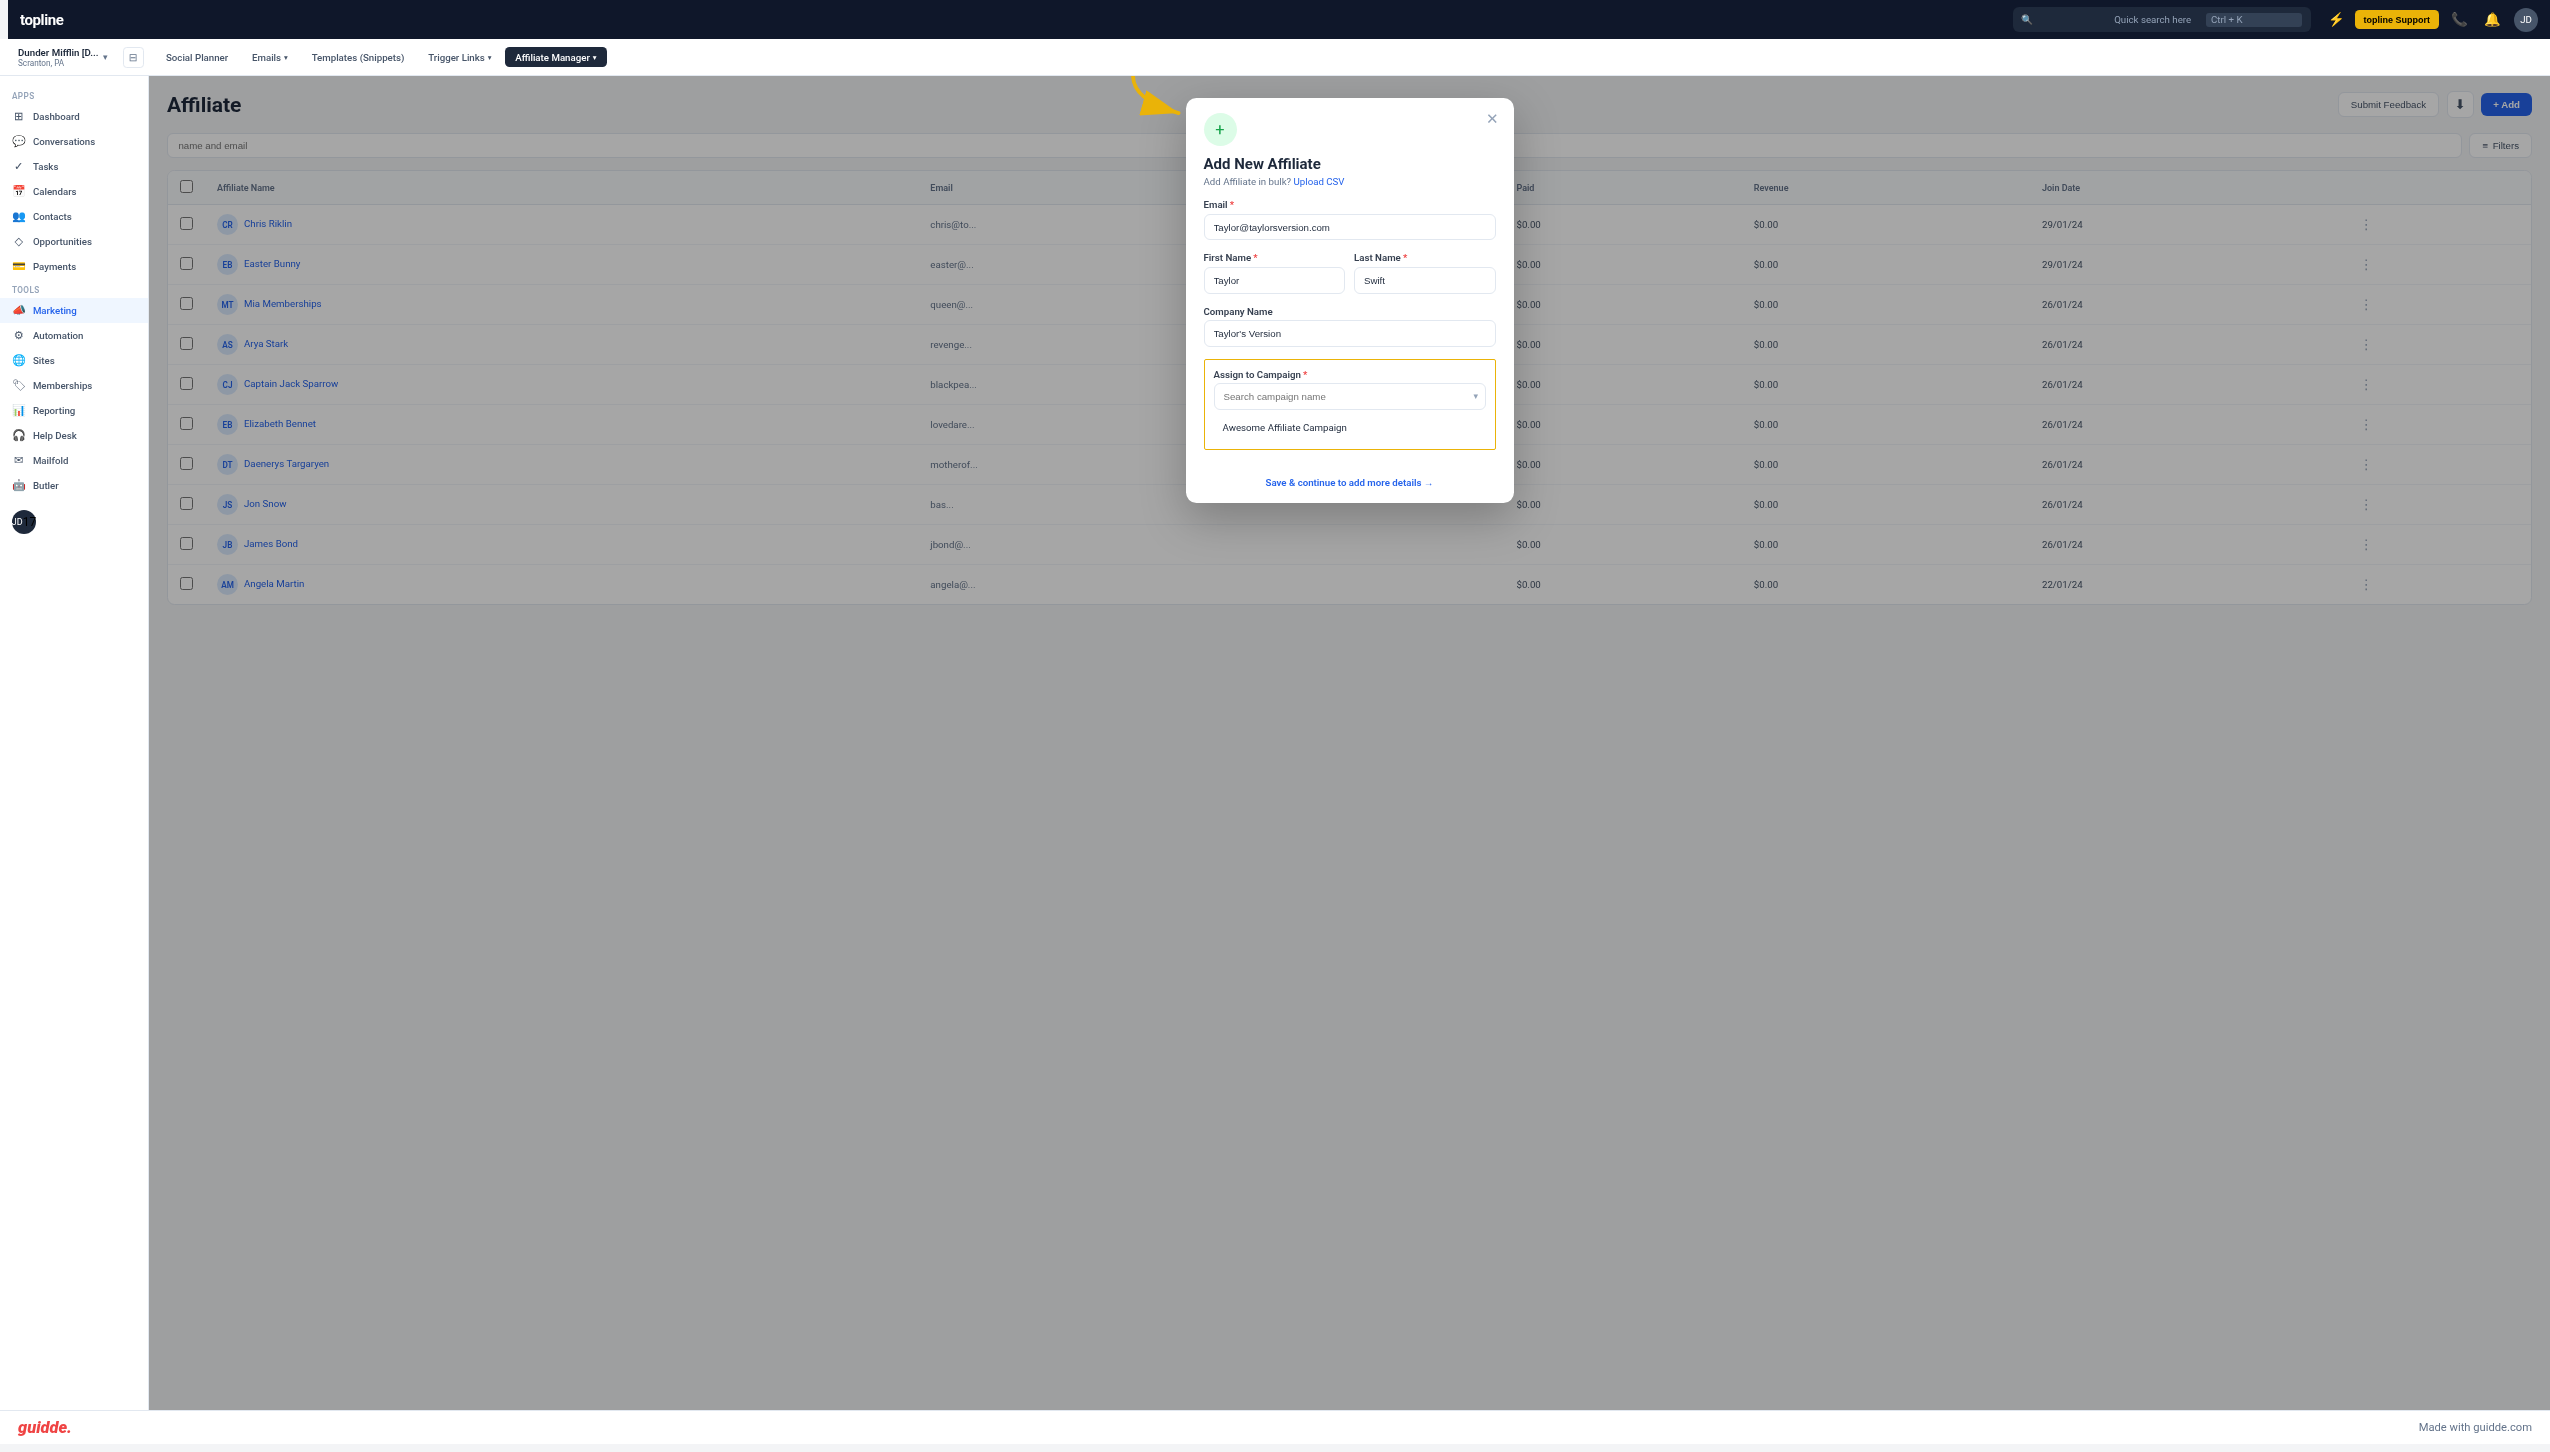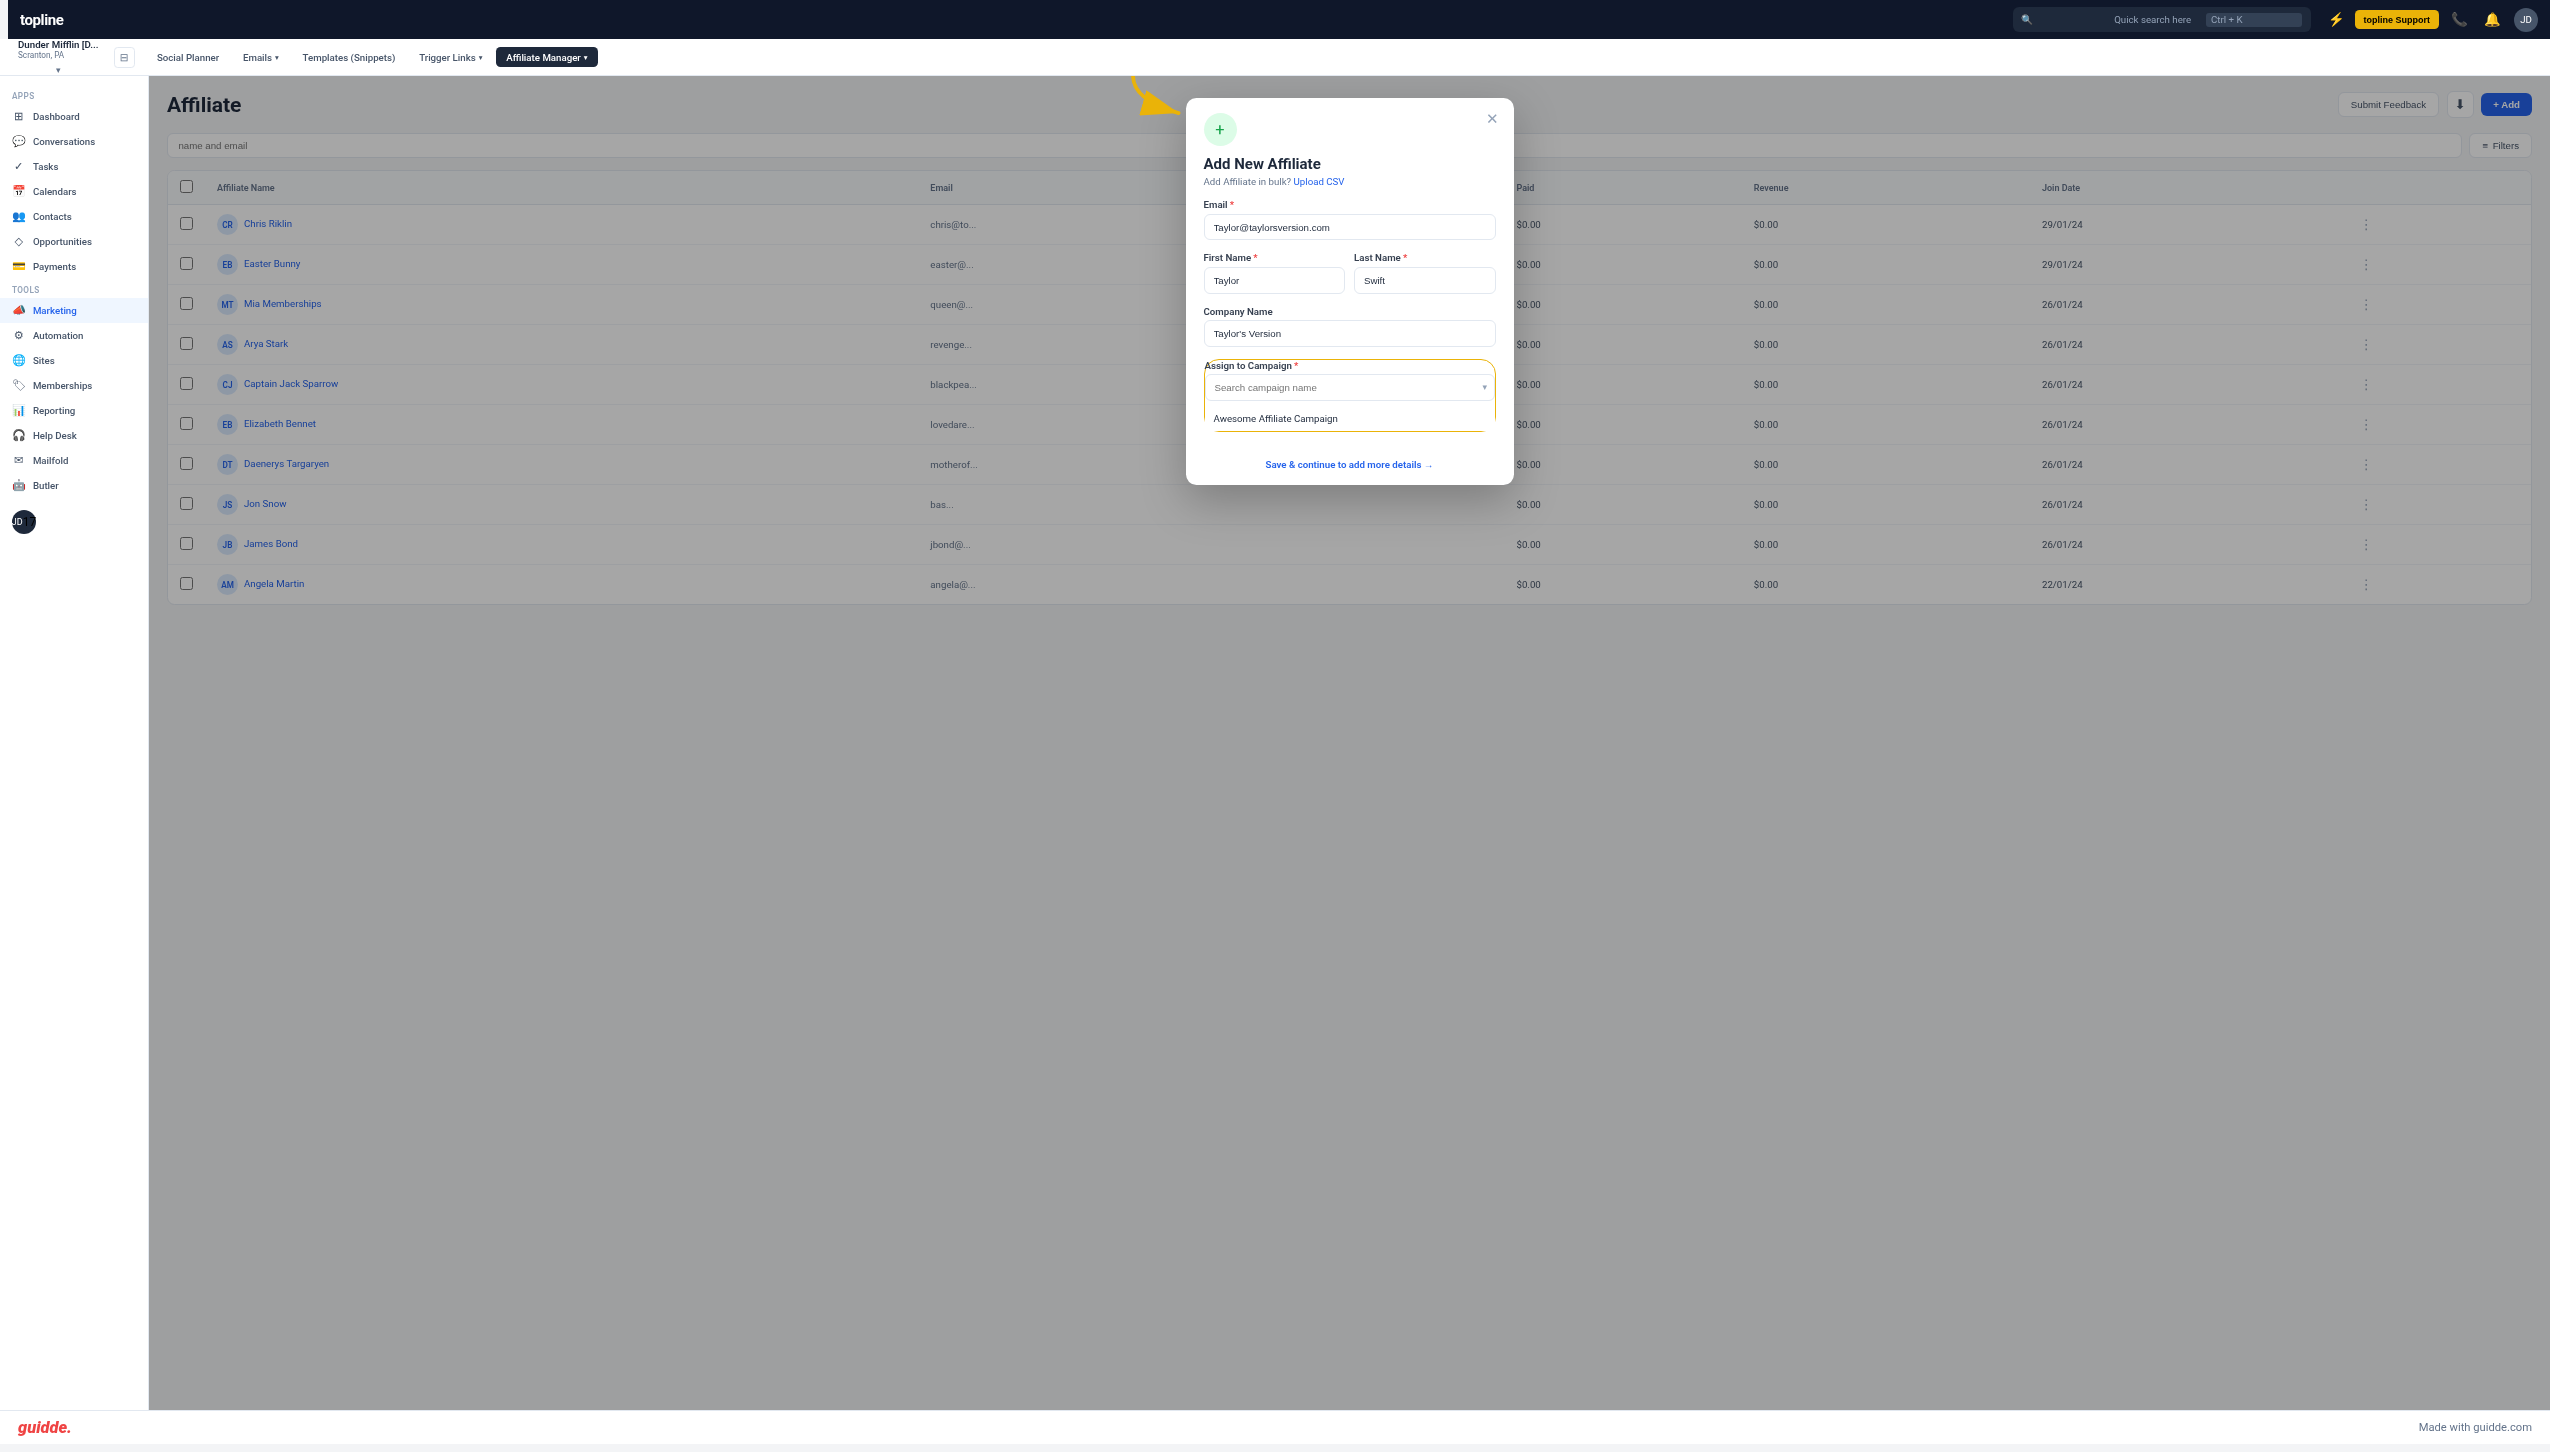--- a/index.html
+++ b/index.html
@@ -91,21 +91,20 @@
       border-bottom: 0.7px solid #e2e8f0;
     }
     .workspace-selector {
       display: flex;
       align-items: center;
       gap: 4.5px;
       padding: 4.5px 6px;
       border-radius: 4.5px;
       cursor: pointer;
       margin-right: 9px;
-      flex-direction: column;
     }
     .workspace-info .name { font-size: 9.7px; font-weight: 600; color: #1e293b; }
     .workspace-info .sub { font-size: 8.2px; color: #64748b; }
     .collapse-btn {
       width: 21px; height: 21px;
       background: none; border: 0.7px solid #e2e8f0;
       border-radius: 3.7px; cursor: pointer;
       display: flex; align-items: center; justify-content: center;
       color: #64748b; font-size: 10.4px;
       margin-right: 12px;
@@ -394,21 +393,22 @@
       border: 0.7px solid #e2e8f0;
       border-radius: 6px;
       font-size: 9.7px;
       color: #1e293b;
       background: white;
     }
 
     
     .campaign-section {
       border: 1.5px solid #eab308;
-      border-radius: 15px;
+      border-radius: 2px;
+      padding: 9px;
       margin-bottom: 12px;
     }
     .campaign-dropdown {
       background: white;
       border-radius: 6px;
       margin-top: 4.5px;
     }
     .campaign-option {
       padding: 7.5px 9px;
       font-size: 9.7px;

